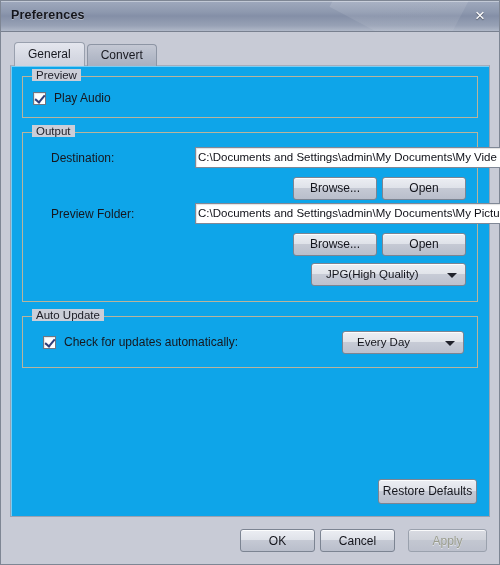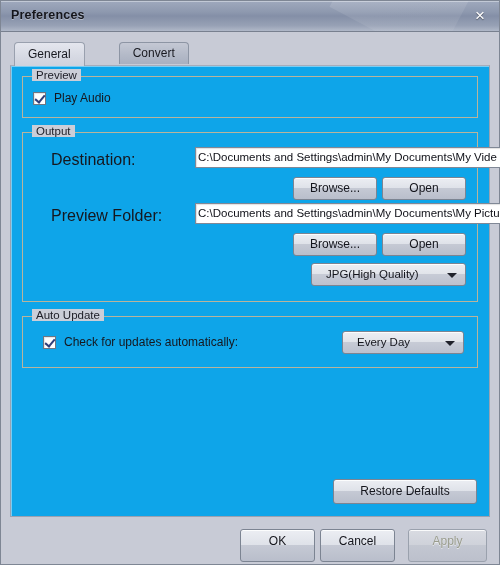--- a/index.html
+++ b/index.html
@@ -85,23 +85,23 @@
     position: relative;
     flex: 1 1 auto;
     padding: 10px 9px 0 9px;
   }
 
   
   .tabstrip {
     position: relative;
     height: 24px;
     display: flex;
+    align-items: flex-end;
     padding-left: 4px;
     z-index: 3;
-    gap: 32px;
   }
   .tab {
     position: relative;
     box-sizing: border-box;
     height: 22px;
     min-width: 68px;
     padding: 0 13px;
     margin-right: 2px;
     line-height: 21px;
     text-align: center;
@@ -186,21 +186,21 @@
   .cb-label {
     margin-left: 8px;
     font-size: 12px;
     color: #16171e;
     cursor: default;
     user-select: none;
   }
 
   
   .field-label {
-    font-size: 16px;
+    font-size: 12px;
     color: #16171e;
   }
 
   .textinput {
     box-sizing: border-box;
     height: 21px;
     background: #ffffff;
     border: 1px solid #808896;
     box-shadow: inset 1px 1px 1px rgba(0,0,0,0.12);
     font-family: "Liberation Sans", "DejaVu Sans", sans-serif;
@@ -283,33 +283,33 @@
 
   .row-fmt { position: relative; height: 26px; margin-top: 4px; }
   .row-fmt .field-label { position: absolute; left: 18px; top: 4px; }
   .row-fmt .combo { position: absolute; right: 1px; top: 0; width: 155px; }
 
   .row-update { position: relative; height: 24px; }
   .row-update .cbrow { position: absolute; left: 10px; top: 4px; }
   .row-update .combo { position: absolute; right: 3px; top: 0; width: 122px; }
 
   .restore-wrap { position: absolute; right: 12px; bottom: 12px; }
-  .btn.restore { width: 144px; height: 25px; line-height: 23px; }
+  .btn.restore { width: 99px; height: 25px; line-height: 23px; }
 
   
   .footer {
     position: relative;
     flex: 0 0 auto;
     height: 45px;
   }
   .footer .btn {
     position: absolute;
     top: 10px;
     width: 75px;
-    height: 33px;
+    height: 23px;
     line-height: 23px;
   }
   .footer .btn-ok     { right: 184px; }
   .footer .btn-cancel { right: 104px; }
   .footer .btn-apply  { right: 12px; width: 79px; }
 </style>
 </head>
 <body>
 
 <div class="dialog">

